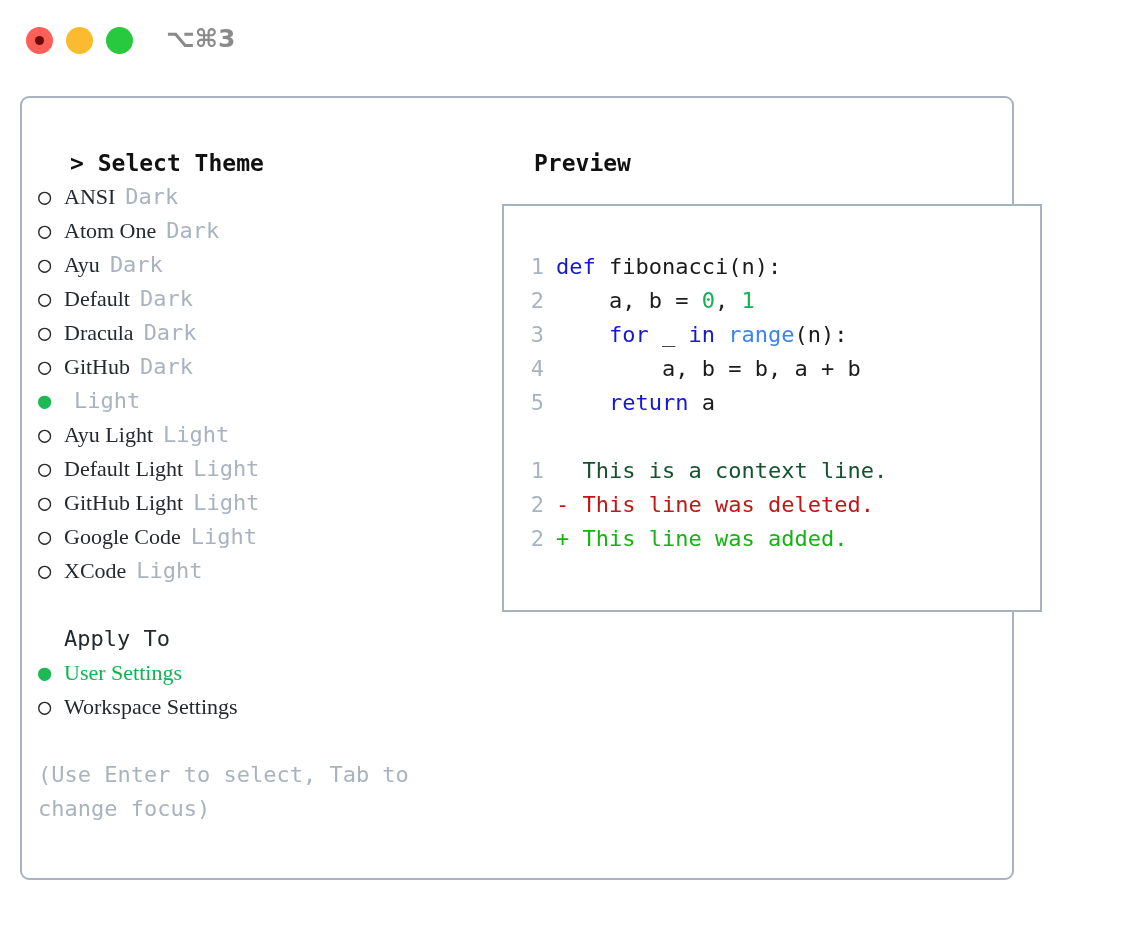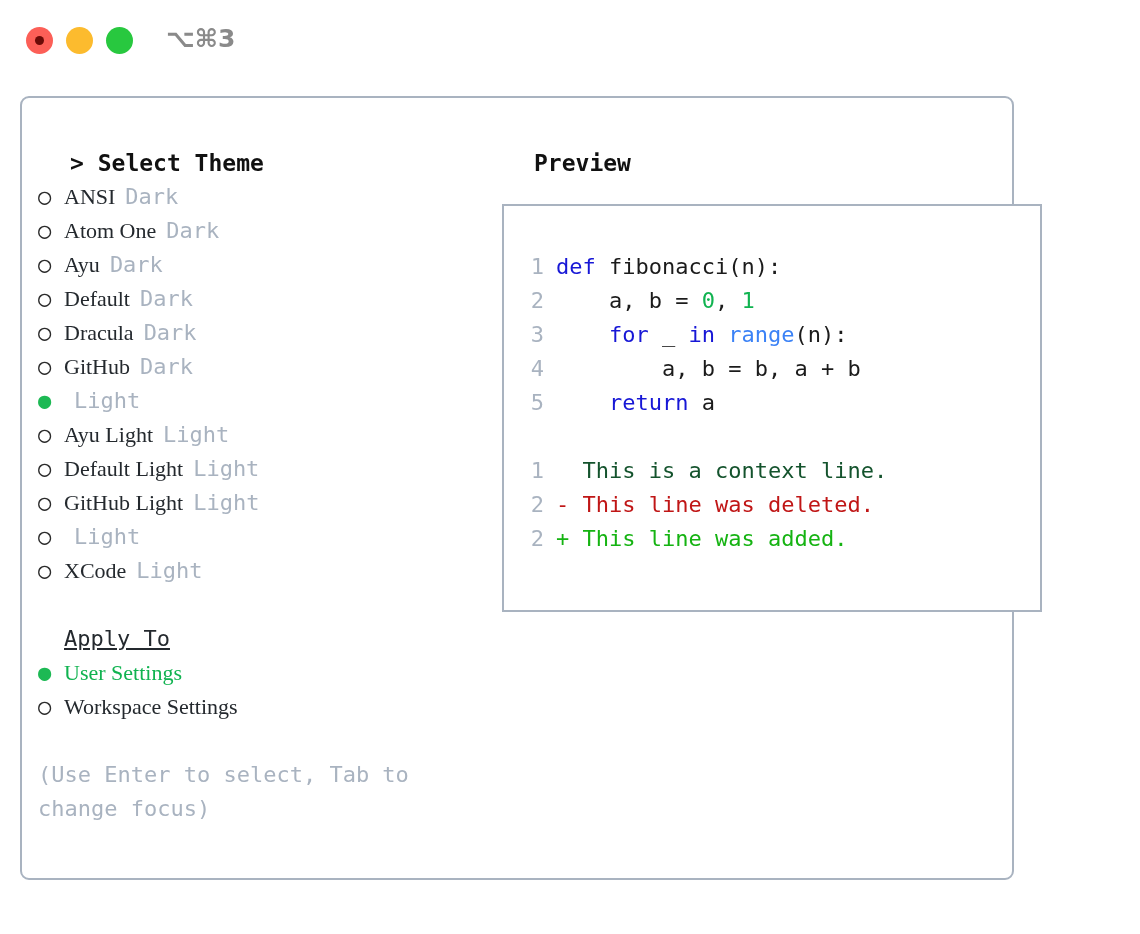--- a/index.html
+++ b/index.html
@@ -123,21 +123,20 @@
   .opt-suffix { color: #a9b3c0; padding-left: 10px; }
   .opt-suffix.selected { color: #a9b3c0; }
 
   .section-label {
     font-size: 22px;
     line-height: 34px;
     height: 34px;
     color: #24292e;
     padding-left: 26px;
     white-space: pre;
-    text-decoration: underline;
   }
   .spacer-row { height: 34px; }
 
   #hint-text {
     margin-top: 34px;
     font-size: 22px;
     line-height: 34px;
     color: #a9b3c0;
     width: 410px;
     white-space: normal;
@@ -203,21 +202,21 @@
           <div class="option-row"><span class="bullet">○</span><span class="opt-name">ANSI</span><span class="opt-suffix">Dark</span></div>
           <div class="option-row"><span class="bullet">○</span><span class="opt-name">Atom One</span><span class="opt-suffix">Dark</span></div>
           <div class="option-row"><span class="bullet">○</span><span class="opt-name">Ayu</span><span class="opt-suffix">Dark</span></div>
           <div class="option-row"><span class="bullet">○</span><span class="opt-name">Default</span><span class="opt-suffix">Dark</span></div>
           <div class="option-row"><span class="bullet">○</span><span class="opt-name">Dracula</span><span class="opt-suffix">Dark</span></div>
           <div class="option-row"><span class="bullet">○</span><span class="opt-name">GitHub</span><span class="opt-suffix">Dark</span></div>
           <div class="option-row"><span class="bullet selected">●</span><span class="opt-suffix selected">Light</span></div>
           <div class="option-row"><span class="bullet">○</span><span class="opt-name">Ayu Light</span><span class="opt-suffix">Light</span></div>
           <div class="option-row"><span class="bullet">○</span><span class="opt-name">Default Light</span><span class="opt-suffix">Light</span></div>
           <div class="option-row"><span class="bullet">○</span><span class="opt-name">GitHub Light</span><span class="opt-suffix">Light</span></div>
-          <div class="option-row"><span class="bullet">○</span><span class="opt-suffix">Light</span></div>
+          <div class="option-row"><span class="bullet">○</span><span class="opt-name">Google Code</span><span class="opt-suffix">Light</span></div>
           <div class="option-row"><span class="bullet">○</span><span class="opt-name">XCode</span><span class="opt-suffix">Light</span></div>
           <div class="spacer-row"></div>
         </div>
 
       <div class="section-label">Apply To</div>
       <div id="apply-to-list">
           <div class="option-row"><span class="bullet selected">●</span><span class="opt-name selected">User Settings</span></div>
           <div class="option-row"><span class="bullet">○</span><span class="opt-name">Workspace Settings</span></div>
         </div>
 

